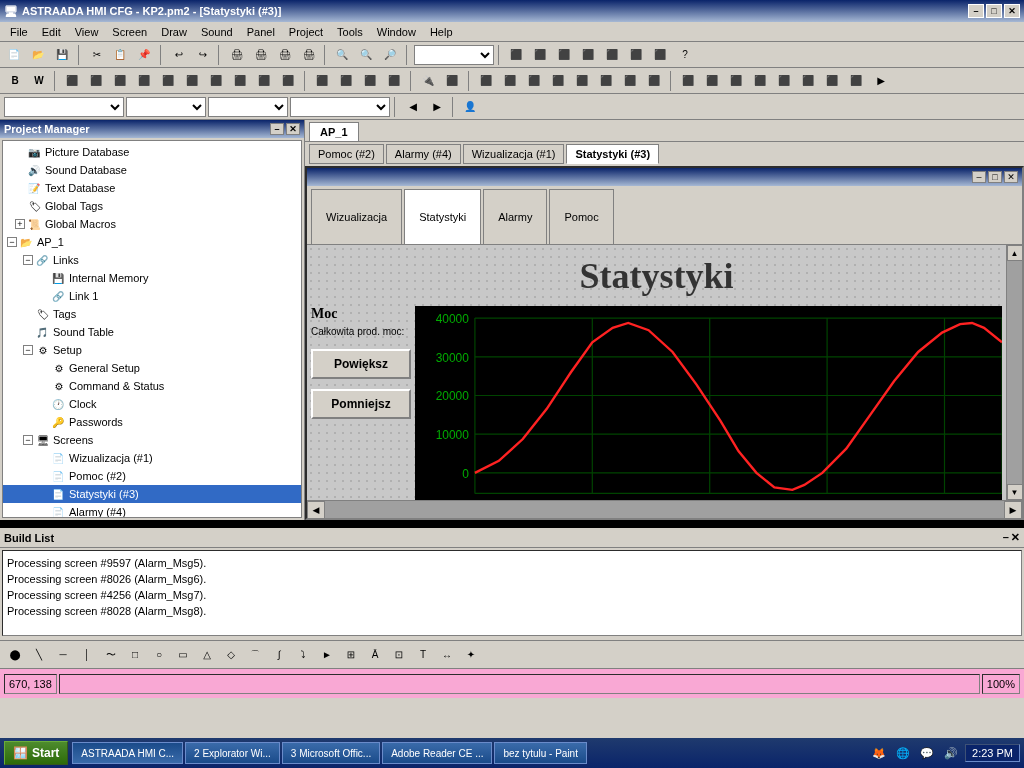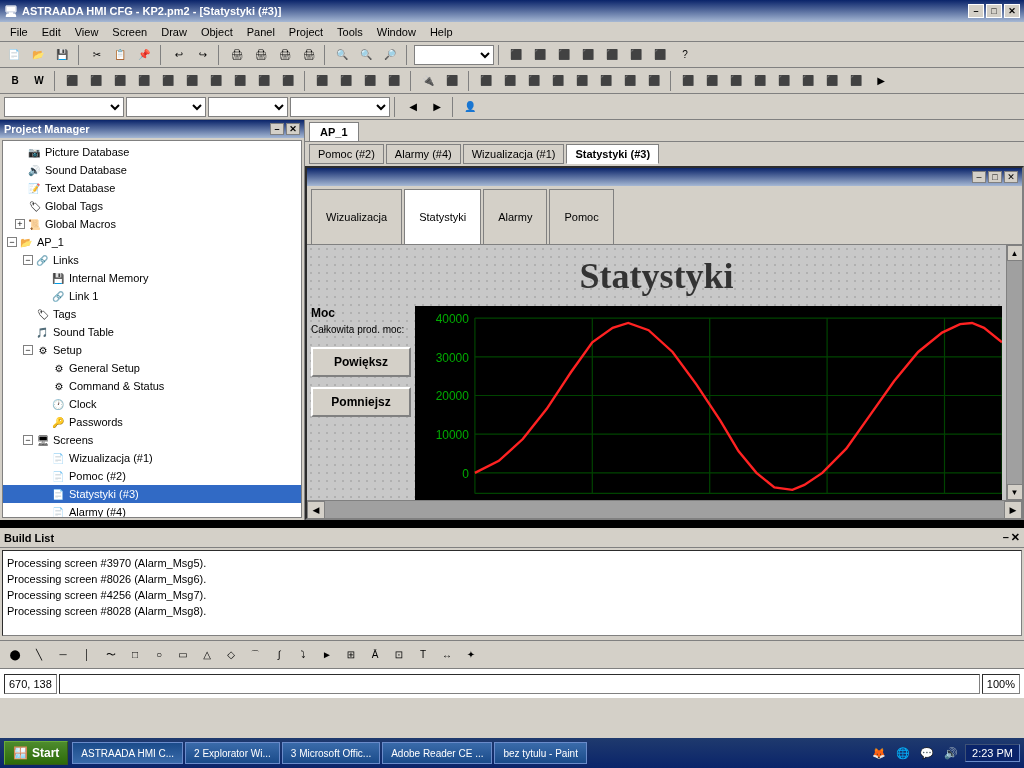--- a/index.html
+++ b/index.html
@@ -250,23 +250,24 @@
     }
 
     #left-controls {
       width: 100px;
       display: flex;
       flex-direction: column;
       gap: 4px;
     }
 
     #moc-label {
-      font-size: 12px;
+      font-size: 14px;
       font-weight: bold;
       color: black;
+      font-family: Liberation Serif, serif;
     }
     #calkowita-label {
       font-size: 10px;
       color: black;
     }
 
     .action-btn {
       background: #d4d0c8;
       border: 2px solid;
       border-color: #ffffff #808080 #808080 #ffffff;
@@ -349,21 +350,21 @@
       padding: 4px;
       height: calc(100% - 26px);
       overflow-y: auto;
       font-size: 11px;
     }
     .build-line { line-height: 16px; }
 
     
     #status-bar {
       height: 30px;
-      background: #ffffff;
+      background: #f9a8d4;
       border-top: 1px solid #808080;
       display: flex;
       align-items: center;
       gap: 2px;
       padding: 0 4px;
     }
     .status-segment {
       border: 1px inset #808080;
       height: 20px;
       display: flex; align-items: center;
@@ -453,21 +454,21 @@
     <div class="win-btn">✕</div>
   </div>
 </div>
 
 <div id="menu-bar">
 <div class="menu-item">File</div>
     <div class="menu-item">Edit</div>
     <div class="menu-item">View</div>
     <div class="menu-item">Screen</div>
     <div class="menu-item">Draw</div>
-    <div class="menu-item">Object</div>
+    <div class="menu-item">Sound</div>
     <div class="menu-item">Panel</div>
     <div class="menu-item">Project</div>
     <div class="menu-item">Tools</div>
     <div class="menu-item">Window</div>
     <div class="menu-item">Help</div>
   </div>
 
 <div class="toolbar" id="toolbar1">
   <div class="tb-btn">📄</div>
   <div class="tb-btn">📂</div>
@@ -802,21 +803,21 @@
 
 <div id="build-list">
   <div id="build-header">
     <span>Build List</span>
     <div style="display:flex; gap:2px;">
       <div class="pm-btn">–</div>
       <div class="pm-btn">✕</div>
     </div>
   </div>
   <div id="build-content">
-  <div class="build-line">Processing screen #3970 (Alarm_Msg5).</div>
+  <div class="build-line">Processing screen #9597 (Alarm_Msg5).</div>
       <div class="build-line">Processing screen #8026 (Alarm_Msg6).</div>
       <div class="build-line">Processing screen #4256 (Alarm_Msg7).</div>
       <div class="build-line">Processing screen #8028 (Alarm_Msg8).</div>
       <div class="build-line"></div>
     </div>
 </div>
 
 <div id="bottom-toolbar">
 <div class="tb-btn">⬤</div>
     <div class="tb-btn">╲</div>

